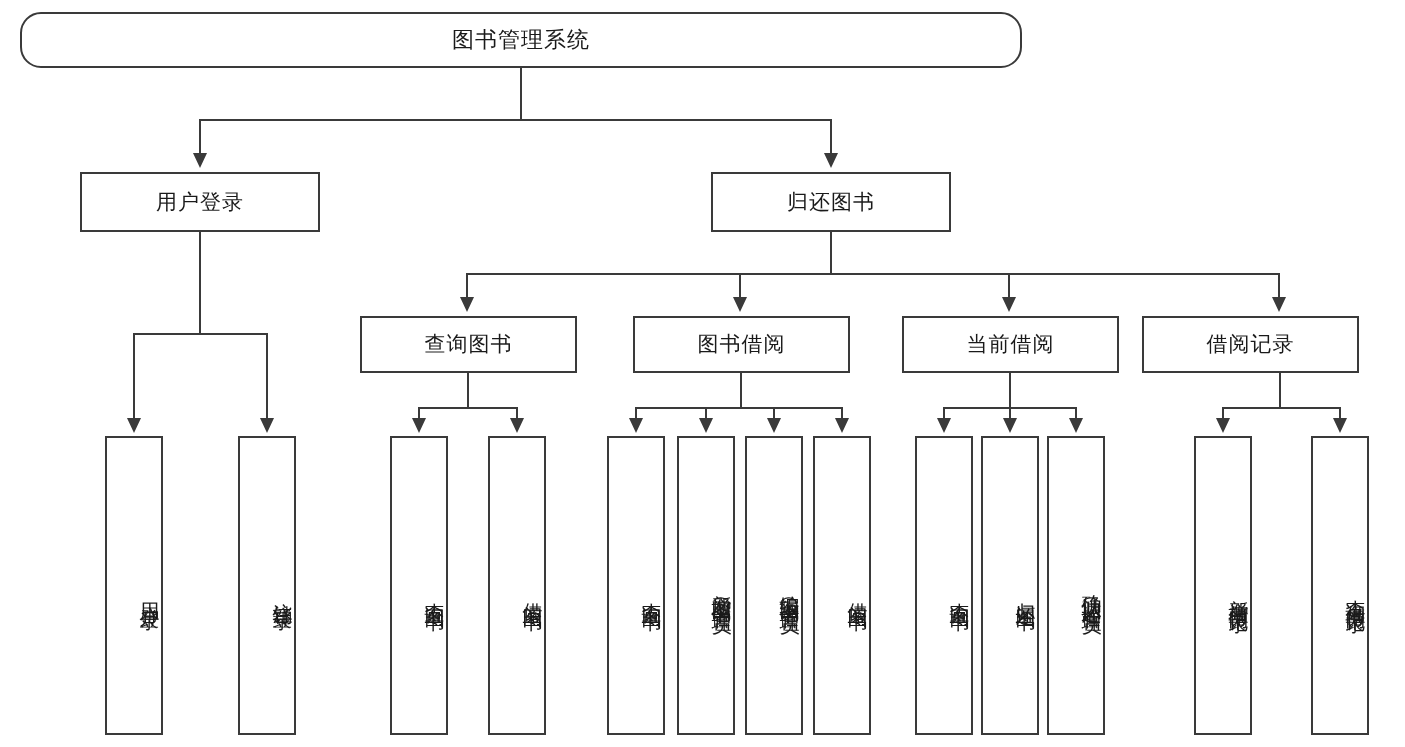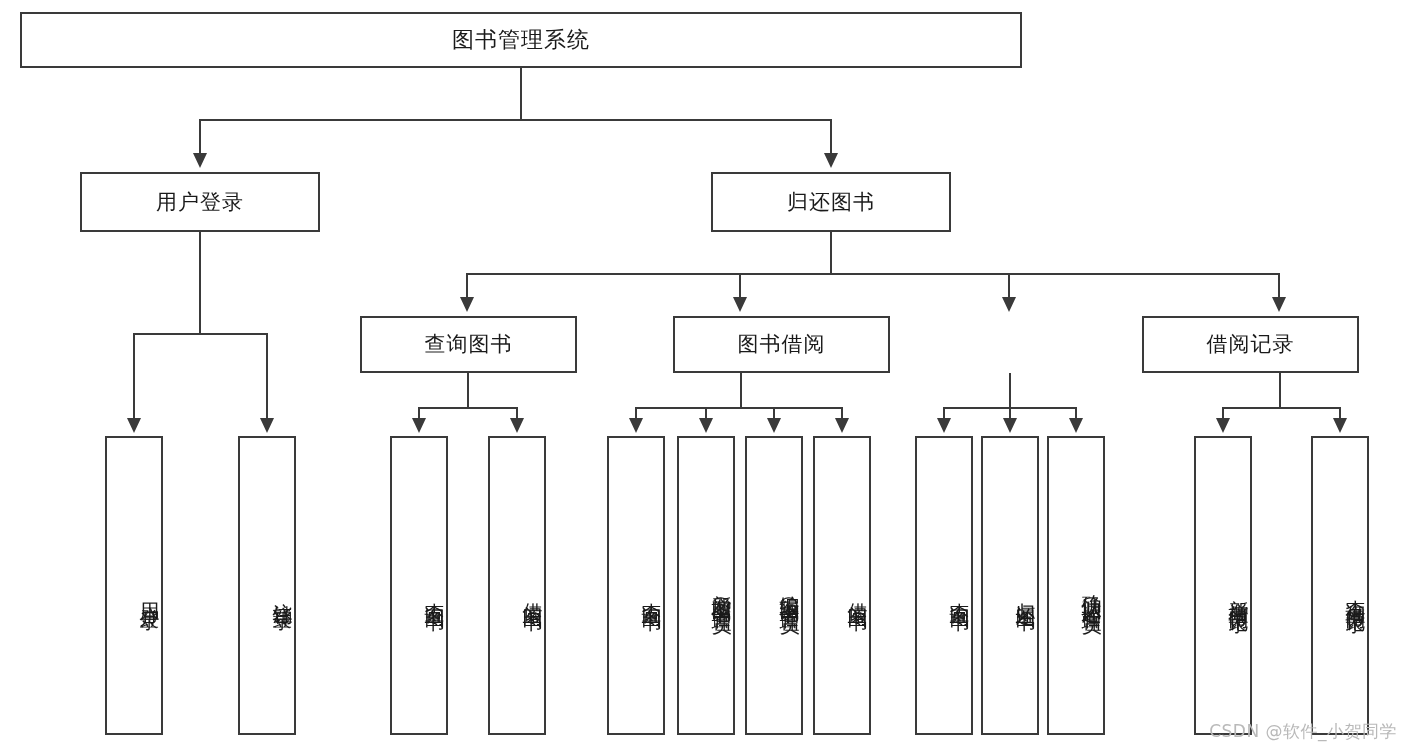--- a/index.html
+++ b/index.html
@@ -64,21 +64,21 @@
     letter-spacing:0.5px;
     white-space:nowrap;
     font-family:"DejaVu Sans","Liberation Sans",sans-serif;
   }
 </style>
 </head>
 <body>
 
 <div id="diagram">
 
-  <div class="node horiz root" style="left:20px;top:12px;width:1002px;height:56px;">
+  <div class="node horiz root" style="left:20px;top:12px;width:1002px;height:56px;border-radius:21px;">
     <span class="txt">图书管理系统</span>
   </div>
 
   <div class="vline" style="left:520px;top:68px;width:2px;height:52px;"></div>
   <div class="hline" style="left:199px;top:119px;width:633px;height:2px;"></div>
 
   <div class="vline" style="left:199px;top:119px;width:2px;height:36px;"></div>
   <div class="arrow" style="left:193px;top:153px;"></div>
 
   <div class="vline" style="left:830px;top:119px;width:2px;height:36px;"></div>
@@ -110,22 +110,25 @@
 
   <div class="vline" style="left:1008px;top:273px;width:2px;height:25px;"></div>
   <div class="arrow" style="left:1002px;top:297px;"></div>
 
   <div class="vline" style="left:1278px;top:273px;width:2px;height:25px;"></div>
   <div class="arrow" style="left:1272px;top:297px;"></div>
 
   <div class="node horiz" style="left:360px;top:316px;width:217px;height:57px;">
     <span class="txt">查询图书</span>
   </div>
-  <div class="node horiz" style="left:633px;top:316px;width:217px;height:57px;margin-left:40px;">
+  <div class="node horiz" style="left:633px;top:316px;width:217px;height:57px;">
     <span class="txt">图书借阅</span>
+  </div>
+  <div class="node horiz" style="left:902px;top:316px;width:217px;height:57px;">
+    <span class="txt">当前借阅</span>
   </div>
   <div class="node horiz" style="left:1142px;top:316px;width:217px;height:57px;">
     <span class="txt">借阅记录</span>
   </div>
 
   <div class="vline" style="left:467px;top:373px;width:2px;height:36px;"></div>
   <div class="hline" style="left:418px;top:407px;width:100px;height:2px;"></div>
   <div class="vline" style="left:418px;top:407px;width:2px;height:12px;"></div>
   <div class="arrow" style="left:412px;top:418px;"></div>
   <div class="vline" style="left:516px;top:407px;width:2px;height:12px;"></div>
@@ -195,15 +198,14 @@
     <span class="txt">确认归还（管理员）</span>
   </div>
 
   <div class="node vert" style="left:1194px;top:436px;width:58px;height:299px;">
     <span class="txt">新增借阅记录</span>
   </div>
   <div class="node vert" style="left:1311px;top:436px;width:58px;height:299px;">
     <span class="txt">查询借阅记录</span>
   </div>
 
-  <div id="watermark">CSDN @软件_小贺同学</div>
 
 </div>
 
 </body></html>

